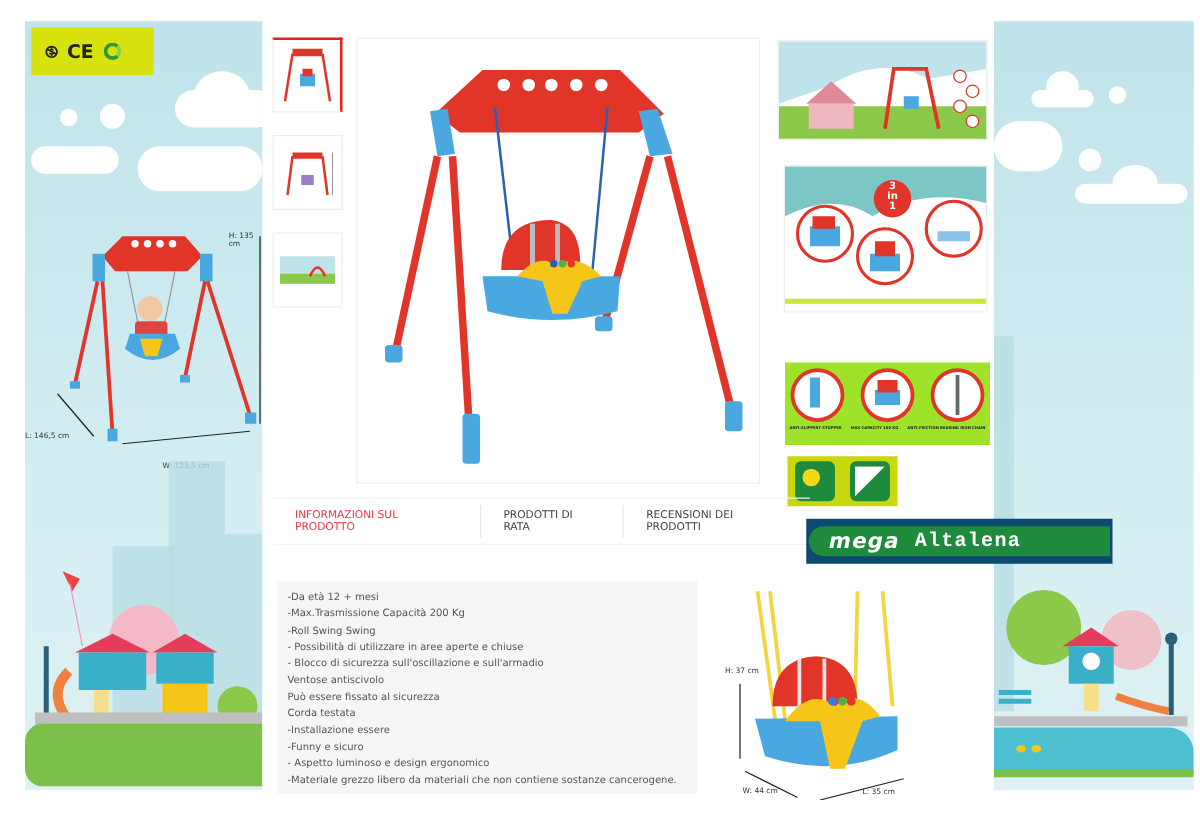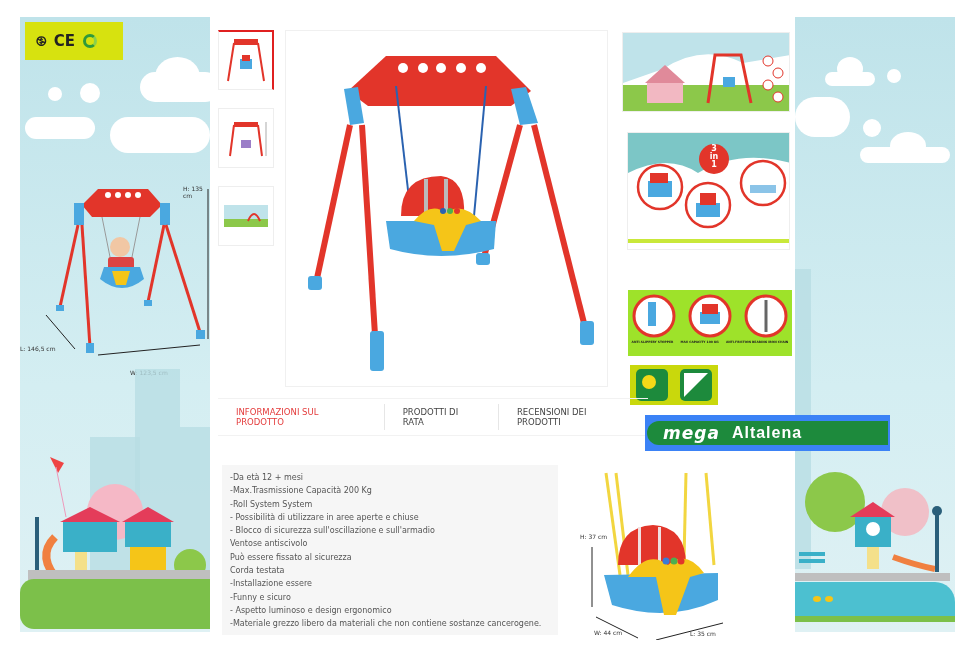--- a/index.html
+++ b/index.html
@@ -18,24 +18,24 @@
 .main{position:absolute;left:210px;top:17px;width:585px;height:615px;background:#fff}
 .thumbs{position:absolute;left:218px;top:30px;width:56px}
 .thumb{width:56px;height:60px;margin-bottom:18px;border:1px solid #eee;display:flex;align-items:center;justify-content:center;position:relative}
 .thumb.active{border-top:2px solid #e02020;border-right:2px solid #e02020}
 .mainimg{position:absolute;left:285px;top:30px;width:323px;height:357px;border:1px solid #f0f0f0;background:#fff}
 .side-img{position:absolute;border:1px solid #eee;background:#fff;overflow:hidden}
 .tabs{position:absolute;left:218px;top:398px;width:430px;height:38px;display:flex;align-items:center;border-top:1px solid #f2f2f2;border-bottom:1px solid #f2f2f2}
 .tab{font-size:8.5px;color:#444;padding:0 18px;height:26px;display:flex;align-items:center;border-right:1px solid #e6e6e6}
 .tab:last-child{border-right:none}
 .tab.active{color:#e43c3c}
-.brand{position:absolute;left:645px;top:415px;width:245px;height:36px;background:#3b82f6;padding:6px 2px}
+.brand{position:absolute;left:645px;top:415px;width:245px;height:36px;background:#0c4a6e;padding:6px 2px}
 .brand-inner{height:24px;background:#1d8a3c;border-radius:12px 0 0 12px;display:flex;align-items:center;padding-left:16px;gap:12px}
 .brand-mega{font-family:"DejaVu Sans",sans-serif;font-style:italic;font-weight:bold;font-size:17px;color:#fff;letter-spacing:1px}
-.brand-name{font-family:Liberation Sans, sans-serif;font-weight:bold;font-size:16px;color:#fff;letter-spacing:1px}
+.brand-name{font-family:Liberation Mono, monospace;font-weight:bold;font-size:16px;color:#fff;letter-spacing:1px}
 .features{position:absolute;left:222px;top:465px;width:336px;height:170px;background:#f6f6f6;padding:6px 8px}
 .features li{list-style:none;font-size:8px;color:#555;line-height:13.3px;white-space:nowrap}
 .seat-img{position:absolute;left:568px;top:465px;width:225px;height:175px;background:#fff}
 </style>
 </head>
 <body>
 
 <div class="stage">
 
   <div class="panel-left">
@@ -266,21 +266,21 @@
   <div class="brand">
     <div class="brand-inner">
       <span class="brand-mega">mega</span>
       <span class="brand-name">Altalena</span>
     </div>
   </div>
 
   <ul class="features">
     <li>-Da età 12 + mesi</li>
     <li>-Max.Trasmissione Capacità 200 Kg</li>
-    <li>-Roll System System</li>
+    <li>-Roll Swing Swing</li>
     <li>- Possibilità di utilizzare in aree aperte e chiuse</li>
     <li>- Blocco di sicurezza sull'oscillazione e sull'armadio</li>
     <li>Ventose antiscivolo</li>
     <li>Può essere fissato al sicurezza</li>
     <li>Corda testata</li>
     <li>-Installazione essere</li>
     <li>-Funny e sicuro</li>
     <li>- Aspetto luminoso e design ergonomico</li>
     <li>-Materiale grezzo libero da materiali che non contiene sostanze cancerogene.</li>
   </ul>

